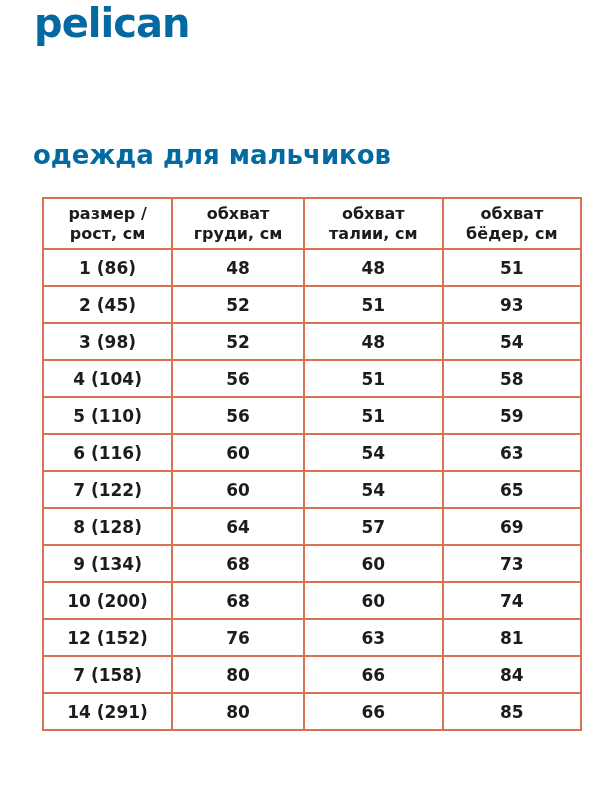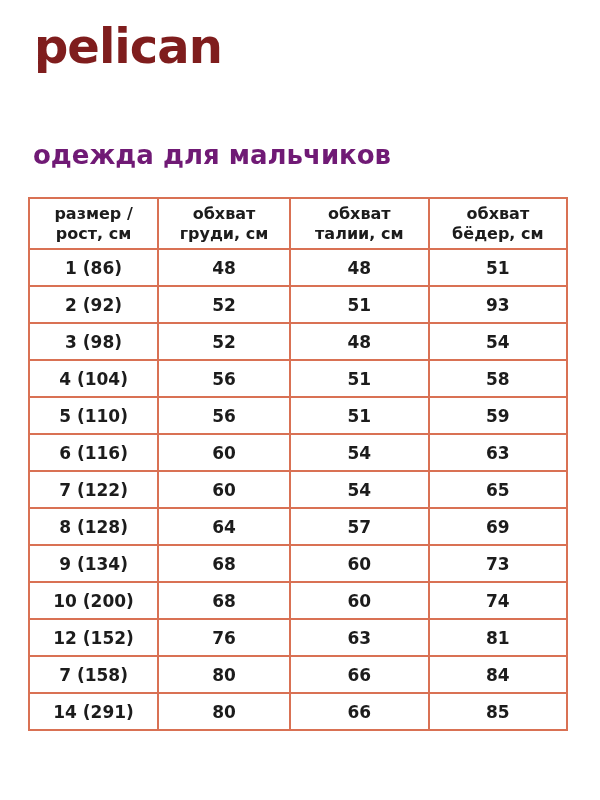--- a/index.html
+++ b/index.html
@@ -11,38 +11,38 @@
   .page {
     position: relative;
     width: 600px;
     height: 800px;
     background: #ffffff;
     overflow: hidden;
   }
   .logo {
     position: absolute;
     left: 34px;
-    top: 18px;
-    font-size: 48px;
+    top: 0;
+    font-size: 40px;
     font-weight: 800;
     letter-spacing: -1px;
-    color: #7f1d1d;
+    color: #0369a1;
   }
   .title {
     position: absolute;
     left: 33px;
     top: 140px;
     margin: 0;
     font-size: 26px;
     font-weight: 800;
-    color: #701a75;
+    color: #0369a1;
   }
   table.size-table {
     position: absolute;
-    left: 28px;
+    left: 42px;
     top: 197px;
     width: 540px;
     border-collapse: collapse;
     table-layout: fixed;
   }
   table.size-table th,
   table.size-table td {
     border: 2px solid #d97154;
     text-align: center;
     vertical-align: middle;
@@ -94,21 +94,21 @@
         </tr>
     </thead>
     <tbody id="table-body">
         <tr>
           <td>1 (86)</td>
           <td>48</td>
           <td>48</td>
           <td>51</td>
         </tr>
         <tr>
-          <td>2 (92)</td>
+          <td>2 (45)</td>
           <td>52</td>
           <td>51</td>
           <td>93</td>
         </tr>
         <tr>
           <td>3 (98)</td>
           <td>52</td>
           <td>48</td>
           <td>54</td>
         </tr>

